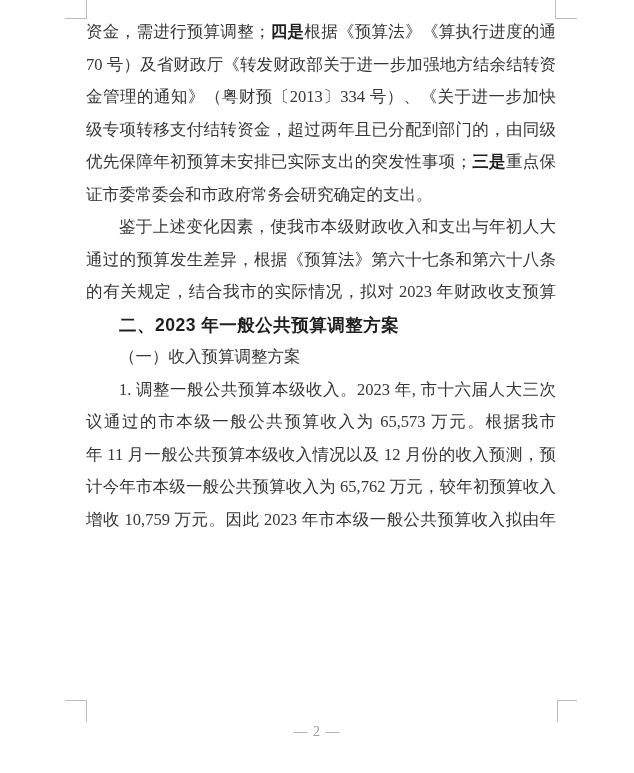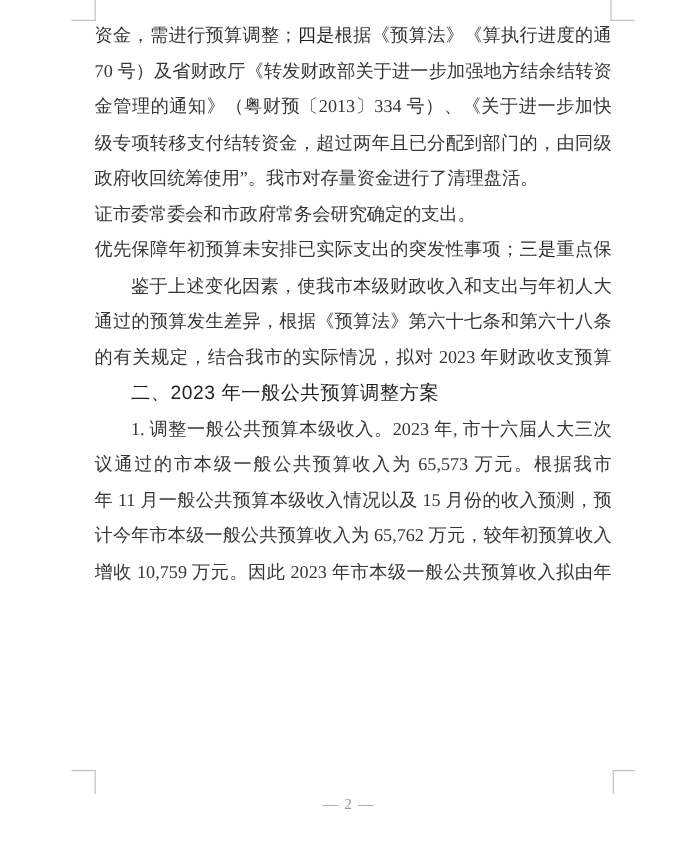--- a/index.html
+++ b/index.html
@@ -30,21 +30,21 @@
     position:absolute;left:86px;top:16px;width:470px;
   }
   .line{
     font-size:16.5px;line-height:32.5px;height:32.5px;
     color:var(--body-text);
     text-align:justify;text-align-last:left;
     white-space:normal;overflow:hidden;
   }
   .line.just{text-align-last:justify;}
   .line.indent{padding-left:33px;}
-  .line b{font-weight:normal;color:var(--bold-text);}
+  .line b{font-weight:bold;color:var(--bold-text);}
   .line.h1{
     font-family:"Liberation Sans","DejaVu Sans",sans-serif;
     font-weight:bold;font-size:17.5px;color:var(--heading-text);
     letter-spacing:0.5px;
   }
   .line.h2{font-size:16.5px;}
   .page-number{
     position:absolute;left:0;top:722px;width:634px;height:20px;
     text-align:center;color:var(--page-number);
     font-size:14px;line-height:20px;letter-spacing:1px;
@@ -57,27 +57,27 @@
 <div class="page">
   <div class="crop-mark tl"></div>
   <div class="crop-mark tr"></div>
   <div class="crop-mark bl"></div>
   <div class="crop-mark br"></div>
   <div class="text-body">
       <div class="line just"><span>资金，需进行预算调整；</span><b>四是</b><span>根据《预算法》《算执行进度的通知</span></div>
       <div class="line just"><span>70 号）及省财政厅《转发财政部关于进一步加强地方结余结转资</span></div>
       <div class="line just"><span>金管理的通知》（粤财预〔2013〕334 号）、《关于进一步加快预</span></div>
       <div class="line just"><span>级专项转移支付结转资金，超过两年且已分配到部门的，由同级</span></div>
-      <div class="line"><span>政府收回统筹使用”。我市对存量资金进行了清理盘活。</span></div>
+      <div class="line just"><span>优先保障年初预算未安排已实际支出的突发性事项；</span><b>三是</b><span>重点保</span></div>
       <div class="line"><span>证市委常委会和市政府常务会研究确定的支出。</span></div>
-      <div class="line just"><span>优先保障年初预算未安排已实际支出的突发性事项；</span><b>三是</b><span>重点保</span></div>
       <div class="line indent just"><span>鉴于上述变化因素，使我市本级财政收入和支出与年初人大</span></div>
       <div class="line just"><span>通过的预算发生差异，根据《预算法》第六十七条和第六十八条</span></div>
       <div class="line just"><span>的有关规定，结合我市的实际情况，拟对 2023 年财政收支预算进</span></div>
       <div class="line indent h1"><b>二、2023 年一般公共预算调整方案</b></div>
+      <div class="line indent h2"><span>（一）收入预算调整方案</span></div>
       <div class="line indent just"><span>1. 调整一般公共预算本级收入。2023 年, 市十六届人大三次会</span></div>
       <div class="line just"><span>议通过的市本级一般公共预算收入为 65,573 万元。根据我市 2023</span></div>
-      <div class="line just"><span>年 11 月一般公共预算本级收入情况以及 15 月份的收入预测，预</span></div>
+      <div class="line just"><span>年 11 月一般公共预算本级收入情况以及 12 月份的收入预测，预</span></div>
       <div class="line just"><span>计今年市本级一般公共预算收入为 65,762 万元，较年初预算收入</span></div>
       <div class="line just"><span>增收 10,759 万元。因此 2023 年市本级一般公共预算收入拟由年</span></div>
     </div>
   <div class="page-number">— 2 —</div>
 </div>
 
 </body></html>

